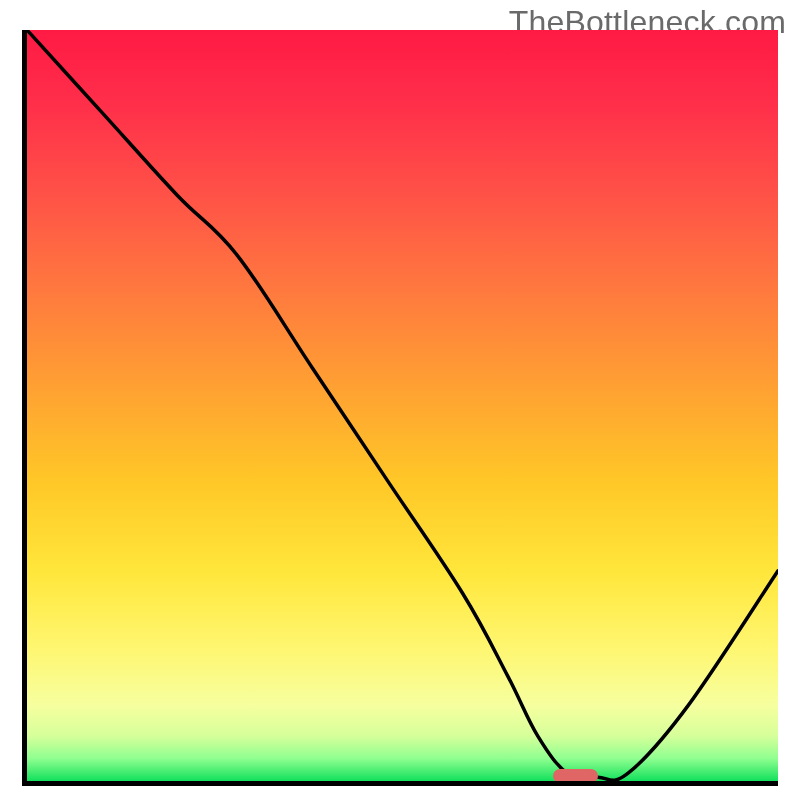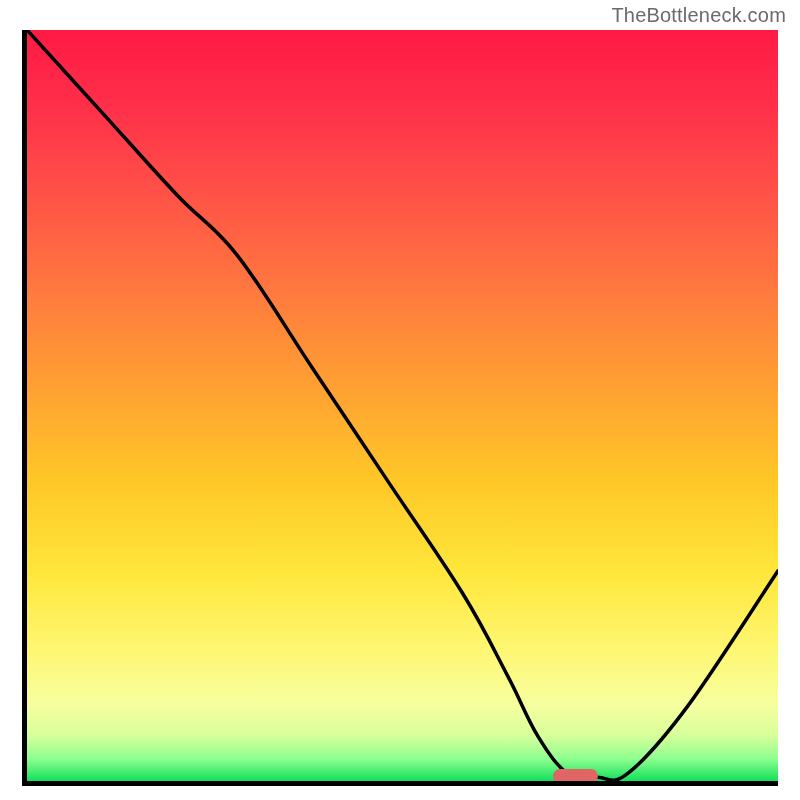--- a/index.html
+++ b/index.html
@@ -13,21 +13,21 @@
   }
   .container {
     position: relative;
     width: 800px;
     height: 800px;
   }
   .watermark {
     position: absolute;
     top: 4px;
     right: 14px;
-    font-size: 20px;
+    font-size: 32px;
     font-weight: 500;
     color: #6a6a6a;
     letter-spacing: 0.2px;
   }
   .chart-frame {
     position: absolute;
     left: 22px;
     top: 30px;
     width: 756px;
     height: 756px;

